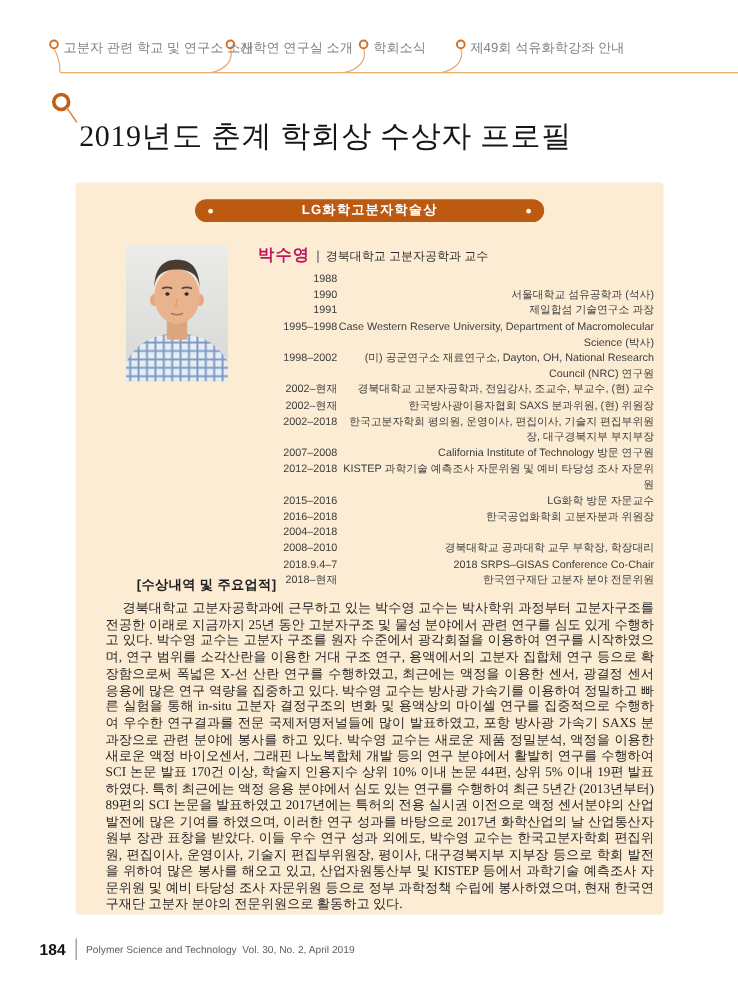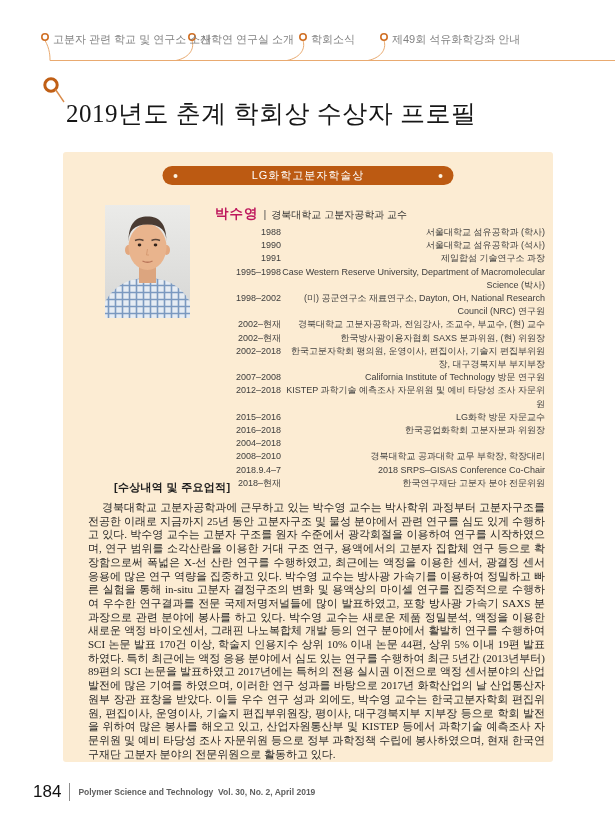--- a/index.html
+++ b/index.html
@@ -20,21 +20,21 @@
     font-size:25px;font-weight:400;color:#161616;letter-spacing:0.5px;white-space:nowrap;
   }
   
   #award-panel{
     position:absolute;left:63px;top:152px;width:490px;height:610px;
     background:#fcecd3;border-radius:3px;
   }
   #award-badge{
     position:absolute;left:50%;top:14px;transform:translateX(-50%);
     width:291px;height:19px;background:#bc5a12;border-radius:10px;
-    color:#ffffff;font-size:11px;font-weight:normal;text-align:center;line-height:19px;
+    color:#ffffff;font-size:11px;font-weight:bold;text-align:center;line-height:19px;
     letter-spacing:1px;
   }
   .badge-dot{
     position:absolute;top:50%;width:4px;height:4px;margin-top:-2px;border-radius:50%;
     background:#fdf3e2;
   }
   .badge-dot.left{left:11px;} .badge-dot.right{right:11px;}
   
   #profile-photo{position:absolute;left:42px;top:53px;width:85px;height:113px;}
   #profile-head{position:absolute;left:152px;top:52px;white-space:nowrap;}
@@ -47,23 +47,23 @@
   .bio-desc{flex:1;}
   
   #achievements{position:absolute;left:88px;top:480px;width:457px;}
   #ach-heading{font-size:11px;font-weight:bold;color:#1d1d1d;margin-left:26px;letter-spacing:0.3px;}
   #ach-body{
     margin-top:6px;font-family:"Liberation Serif","DejaVu Serif",serif;
     font-size:11px;line-height:13.7px;color:#262626;text-align:justify;text-indent:14px;
   }
   
   #footer{position:absolute;left:33px;top:782px;display:flex;align-items:center;}
-  #footer-page{font-size:17px;font-weight:normal;color:#111111;}
+  #footer-page{font-size:13px;font-weight:bold;color:#111111;}
   #footer-rule{width:1px;height:18px;background:#8d8d8d;margin:0 8px;}
-  #footer-journal{font-size:8.5px;color:#5f5f5f;white-space:pre;font-weight:bold;}
+  #footer-journal{font-size:8.5px;color:#5f5f5f;white-space:pre;}
 </style>
 </head>
 <body>
 
 <div id="page">
 
   <svg id="nav-deco" viewBox="0 0 615 70">
     <path d="M50,60.5 H615" stroke="#e9aa70" stroke-width="1.2" fill="none"></path>
     <path d="M45,40.5 C50,49 50,57 50,60.5" stroke="#e9aa70" stroke-width="1" fill="none"></path>
     <path d="M192,40.5 C195,50 188,58 176,60.5" stroke="#e9aa70" stroke-width="1" fill="none"></path>
@@ -119,21 +119,20 @@
       <path d="M37.5,56 Q42.5,58.5 47.5,56" stroke="#b9765a" stroke-width="1.3" fill="none"></path>
     </svg>
 
     <div id="profile-head">
       <span id="profile-name">박수영</span><span id="profile-sep">|</span><span id="profile-affil">경북대학교 고분자공학과 교수</span>
     </div>
 
     <div id="bio-list">
       <div class="bio-row">
           <span class="bio-period">1988</span>
-          <span class="bio-desc">서울대학교 섬유공학과 (학사)</span>
         </div>
       <div class="bio-row">
           <span class="bio-period">1990</span>
           <span class="bio-desc">서울대학교 섬유공학과 (석사)</span>
         </div>
       <div class="bio-row">
           <span class="bio-period">1991</span>
           <span class="bio-desc">제일합섬 기술연구소 과장</span>
         </div>
       <div class="bio-row">

